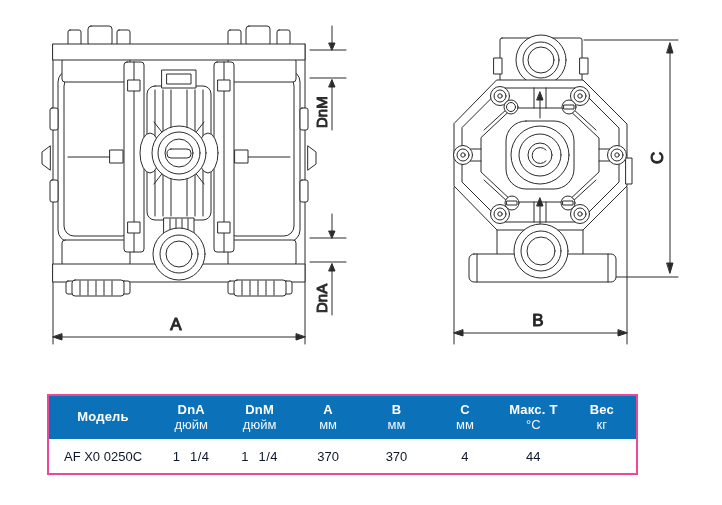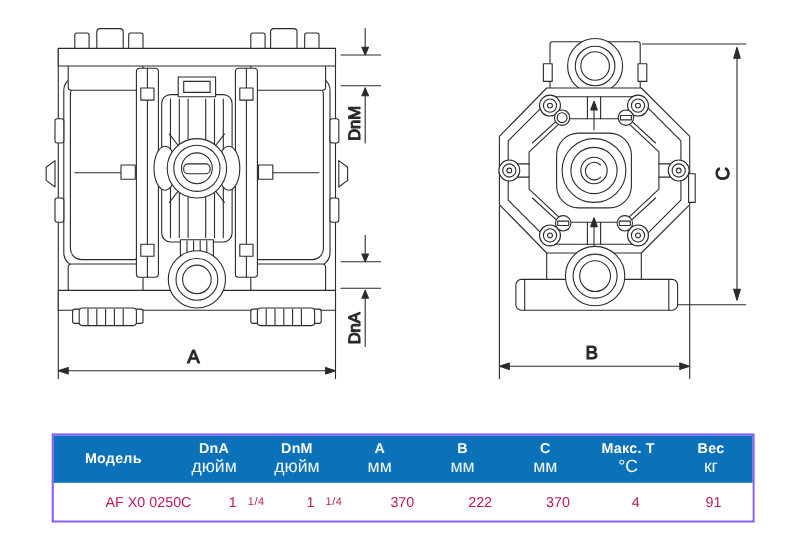--- a/index.html
+++ b/index.html
@@ -1,32 +1,32 @@
 <!DOCTYPE html>
 <html><head>
 <meta charset="utf-8">
 <style>
   html,body{margin:0;padding:0;background:#ffffff;}
   .page{position:relative;width:722px;height:505px;background:#fff;overflow:hidden;
         font-family:"Liberation Sans",sans-serif;}
   .drawing{position:absolute;left:0;top:0;}
   svg text{font-family:"Liberation Sans",sans-serif;fill:#1f1f1f;}
 
-  .spec-table{position:absolute;left:47px;top:394px;width:639px;
-              border:2px solid #8b5cf6;background:#fff;box-sizing:border-box;}
+  .spec-table{position:absolute;left:47px;top:394px;width:591px;
+              border:2px solid #ec4899;background:#fff;box-sizing:border-box;}
   .thead{display:grid;grid-template-columns:108px repeat(7,1fr);
          background:#0b71b8;color:#fff;height:43px;}
   .th{display:flex;flex-direction:column;align-items:center;justify-content:center;
       line-height:1.15;}
   .th-main{font-size:13px;font-weight:bold;letter-spacing:.2px;}
-  .th-sub{font-size:16px;font-weight:normal;opacity:.95;}
+  .th-sub{font-size:13px;font-weight:normal;opacity:.95;}
   .tbody-row{display:grid;grid-template-columns:108px repeat(7,1fr);
-             height:34px;background:#fff;color:#be185d;padding-left:32px;}
+             height:34px;background:#fff;color:#0f172a;}
   .td{display:flex;align-items:center;justify-content:center;font-size:13px;}
-  .frac{font-size:10px;margin-left:10px;letter-spacing:.5px;}
+  .frac{font-size:13px;margin-left:10px;letter-spacing:.5px;}
 </style>
 </head>
 <body>
 
 <div class="page">
 
   <svg class="drawing" width="722" height="385" viewBox="0 0 722 385" fill="none" stroke="#2b2b2b" stroke-width="1" stroke-linejoin="round" stroke-linecap="round">
 
     <g>
 
@@ -252,20 +252,19 @@
       <div class="td">AF X0 0250C</div>
       <div class="td">
         <span>1</span>
           <span class="frac">1/4</span>
       </div>
       <div class="td">
         <span>1</span>
           <span class="frac">1/4</span>
       </div>
       <div class="td">370</div>
-      <div class="td">222</div>
       <div class="td">370</div>
       <div class="td">4</div>
-      <div class="td">91</div>
+      <div class="td">44</div>
     </div>
   </div>
 
 </div>
 
 </body></html>

